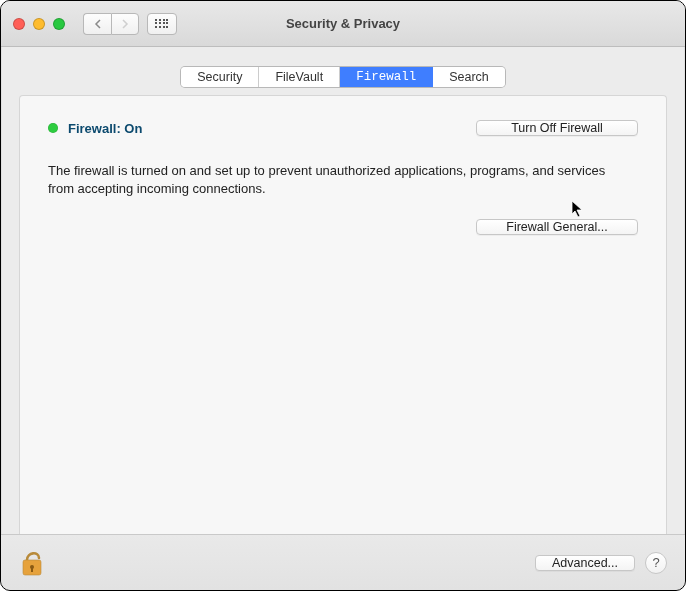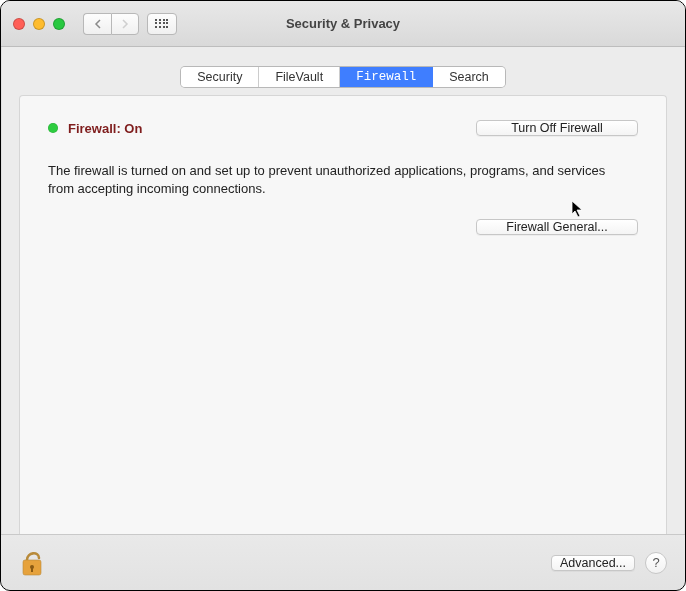--- a/index.html
+++ b/index.html
@@ -66,42 +66,42 @@
   .tab.active { background:#3f7eff; color:#fff; border-right-color:#3f7eff;font-family:Liberation Mono, monospace; }
 
   .panel {
     margin:8px 18px 0 18px; flex:1;
     border:1px solid #d6d6d6; border-bottom:none; border-radius:4px 4px 0 0;
     background:#f7f7f7; padding:24px 28px 0 28px;
     position:relative;
   }
   .status-row { display:flex; align-items:center; }
   .status-dot { width:10px; height:10px; border-radius:50%; background:#2ecc40; margin-right:10px; box-shadow:0 0 0 0.5px rgba(0,0,0,0.15) inset; }
-  .status-text { font-size:13px; font-weight:700; color:#7f1d1d; }
+  .status-text { font-size:13px; font-weight:700; color:#0c4a6e; }
   .mac-btn {
     background:linear-gradient(#ffffff,#f4f4f4); border:1px solid #c7c7c7;
     border-radius:4px; font-size:12.5px; color:#222; padding:0 0;
     box-shadow:0 1px 0 rgba(0,0,0,0.04); cursor:default; text-align:center;
   }
   .turnoff { width:162px; margin-left:auto; }
   .desc { margin-top:26px; font-size:13px; color:#222; line-height:1.35; max-width:560px; }
   .options-row { display:flex; justify-content:flex-end; margin-top:22px; }
   .options-btn { width:162px; }
   .cursor { position:absolute; font-size:14px; color:#000; pointer-events:none; }
 
   .footer {
     height:56px; border-top:1px solid #c9c9c9;
     background:linear-gradient(#e9e9e9,#e2e2e2);
     display:flex; align-items:center; padding:0 18px 0 14px;
     border-radius:0 0 10px 10px;
   }
   .lock { width:34px; height:34px; display:flex; align-items:center; justify-content:center; margin-right:10px; }
   .lock svg { width:26px; height:30px; }
   .lock-text { font-size:12.5px; color:#888; }
-  .adv-btn { margin-left:auto; width:84px; }
+  .adv-btn { margin-left:auto; width:100px; }
   .help-btn {
     width:22px; height:22px; border-radius:50%; margin-left:10px;
     background:linear-gradient(#ffffff,#f2f2f2); border:1px solid #c7c7c7;
     display:flex; align-items:center; justify-content:center; font-size:13px; color:#555;
   }
 </style>
 </head>
 <body>
 
 <div class="window">

